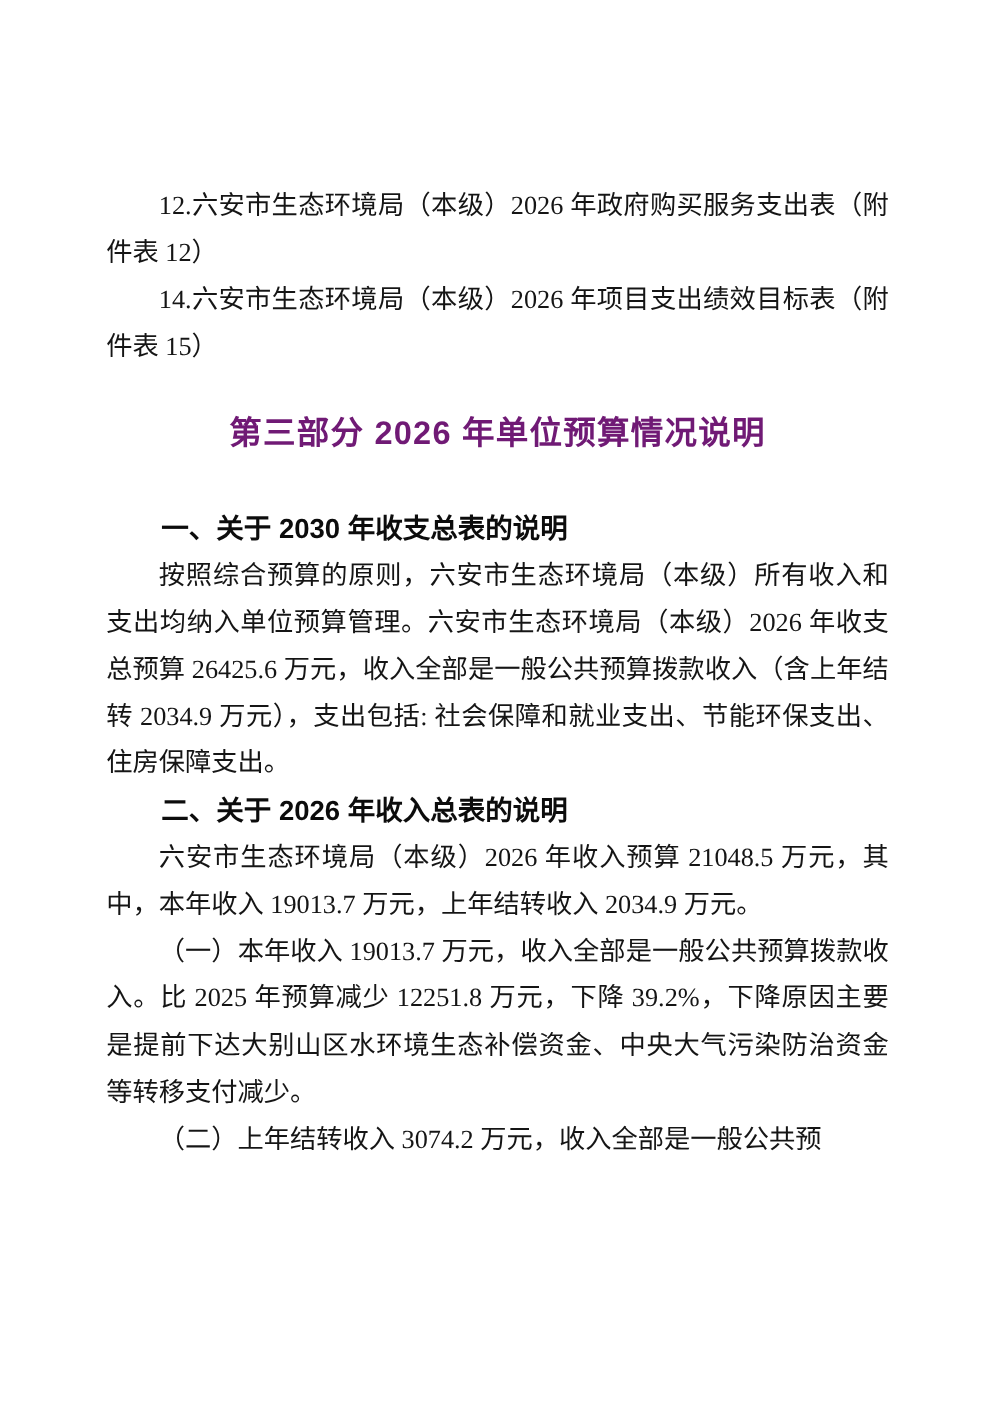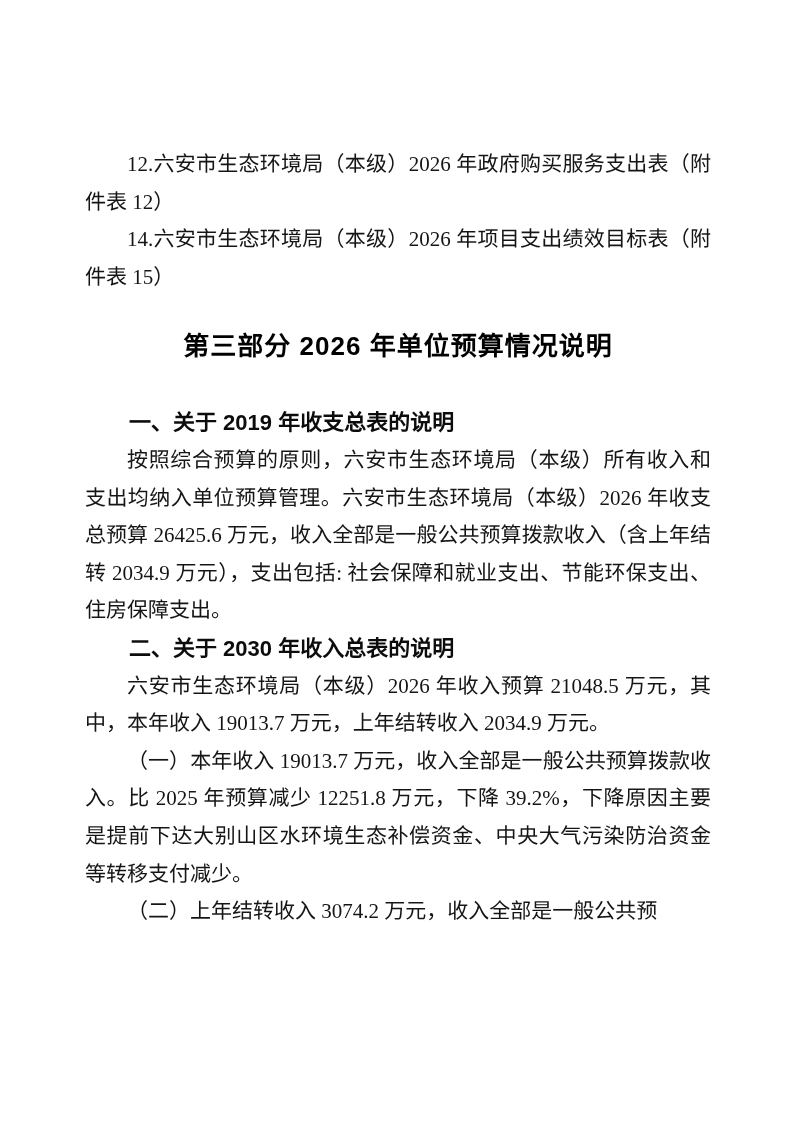--- a/index.html
+++ b/index.html
@@ -32,21 +32,21 @@
     text-align: justify;
   }
   .part-heading {
     margin: 30px 0 38px 0;
     font-family: "Liberation Sans", "DejaVu Sans", sans-serif;
     font-size: 26px;
     line-height: 40px;
     font-weight: 700;
     text-align: center;
     letter-spacing: 1px;
-    color: #000000;
+    color: #701a75;
   }
   .section-title {
     margin: 0;
     text-indent: 2em;
     font-family: "Liberation Sans", "DejaVu Sans", sans-serif;
     font-size: 22px;
     font-weight: 700;
     line-height: 37.6px;
     color: #0c0c0c;
   }
@@ -67,26 +67,26 @@
   <div class="content">
 
     <div>
       <p class="para">12.六安市生态环境局（本级）2026 年政府购买服务支出表（附件表 12）</p>
       <p class="para">14.六安市生态环境局（本级）2026 年项目支出绩效目标表（附件表 15）</p>
     </div>
 
     <h2 class="part-heading">第三部分  2026 年单位预算情况说明</h2>
 
     <div>
-      <p class="section-title">一、关于 2019 年收支总表的说明</p>
+      <p class="section-title">一、关于 2030 年收支总表的说明</p>
       <p class="para">按照综合预算的原则，六安市生态环境局（本级）所有收入和支出均纳入单位预算管理。六安市生态环境局（本级）2026 年收支总预算 26425.6 万元，收入全部是一般公共预算拨款收入（含上年结转 2034.9 万元），支出包括: 社会保障和就业支出、节能环保支出、住房保障支出。</p>
     </div>
 
     <div>
-      <p class="section-title">二、关于 2030 年收入总表的说明</p>
+      <p class="section-title">二、关于 2026 年收入总表的说明</p>
       <p class="para">六安市生态环境局（本级）2026 年收入预算 21048.5 万元，其中，本年收入 19013.7 万元，上年结转收入 2034.9 万元。</p>
       <p class="para">（一）本年收入 19013.7 万元，收入全部是一般公共预算拨款收入。比 2025 年预算减少 12251.8 万元，下降 39.2%，下降原因主要是提前下达大别山区水环境生态补偿资金、中央大气污染防治资金等转移支付减少。</p>
       <p class="para">（二）上年结转收入 3074.2 万元，收入全部是一般公共预</p>
     </div>
 
   </div>
 
   <div class="page-number">- 9 -</div>
 </div>
 

